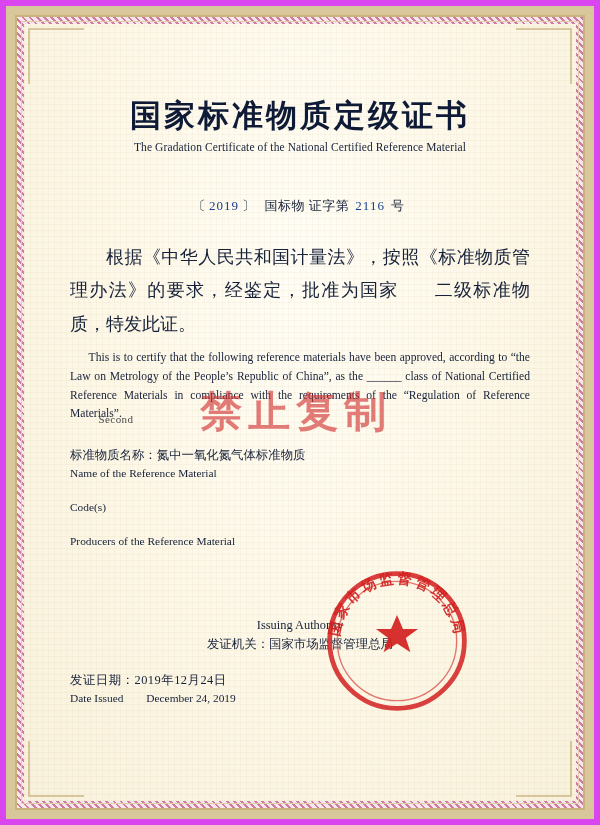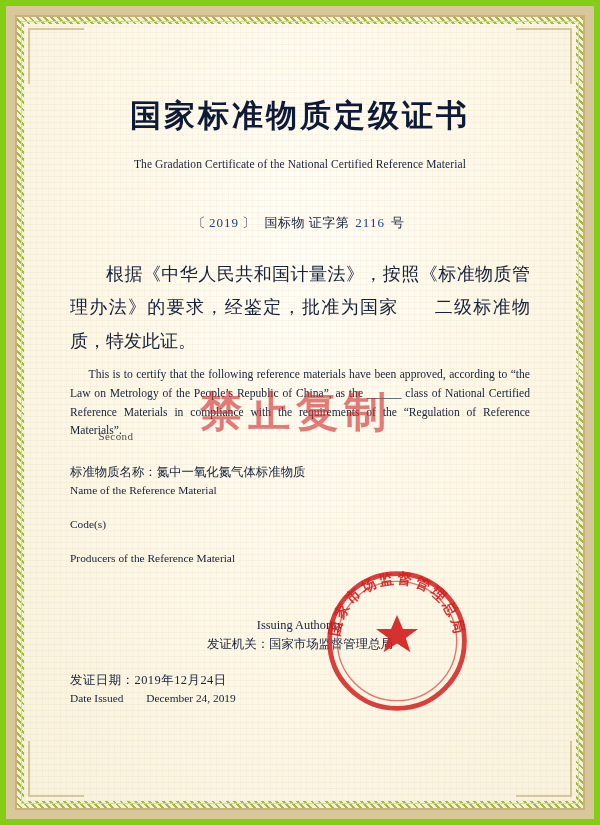--- a/index.html
+++ b/index.html
@@ -11,21 +11,21 @@
     width: 600px;
     height: 825px;
     font-family: "Liberation Serif", serif;
     overflow: hidden;
   }
 
   #certificate {
     position: relative;
     width: 600px;
     height: 825px;
-    background: #84cc16;
+    background: #d946ef;
     box-sizing: border-box;
   }
 
   
   .border-outer {
     position: absolute;
     left: 6px; top: 6px; right: 6px; bottom: 6px;
     border: 9px solid #d8c79a;
     box-sizing: border-box;
     background:
@@ -92,21 +92,21 @@
     letter-spacing: 3px;
     font-weight: bold;
     color: #0f1b36;
     font-family: "DejaVu Serif", serif;
     line-height: 1.1;
     margin-top: 14px;
   }
   .title-en {
     text-align: center;
     font-size: 11.5px;
-    margin-top: 26px;
+    margin-top: 9px;
     color: #16213a;
     letter-spacing: 0.1px;
   }
 
   .serial-row {
     margin-top: 44px;
     text-align: center;
     font-size: 13px;
     color: #16213a;
     letter-spacing: 0.5px;

